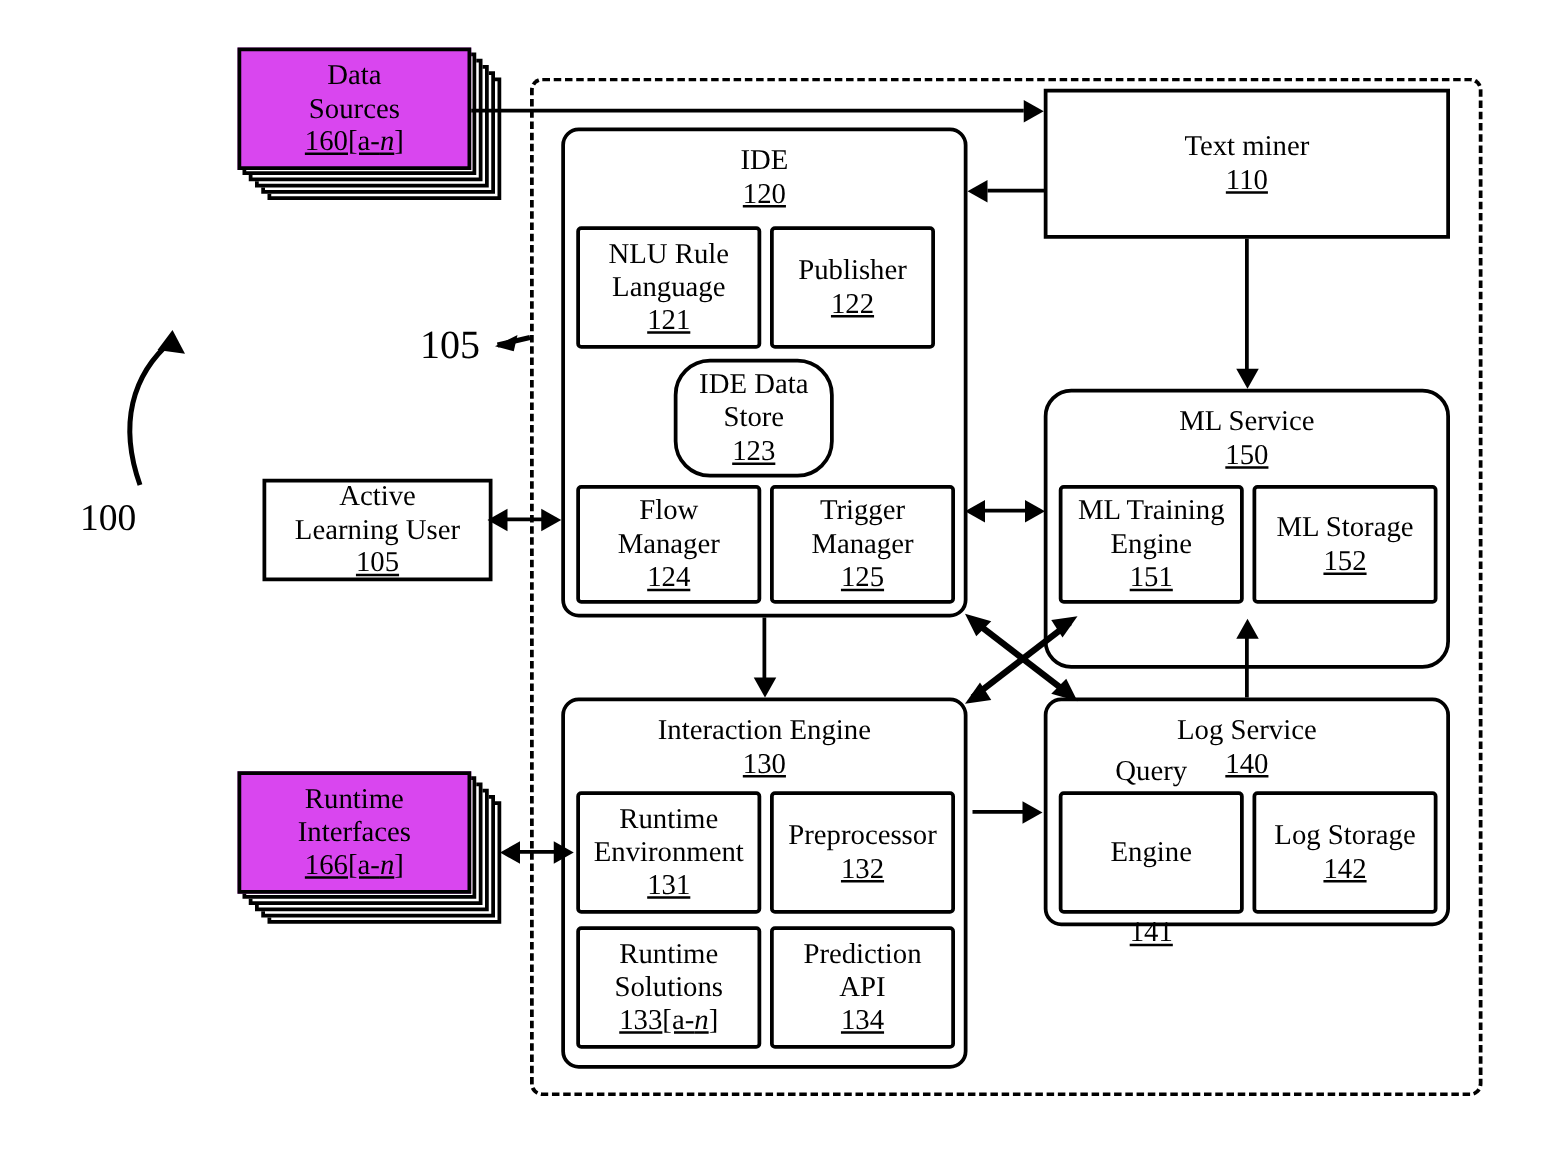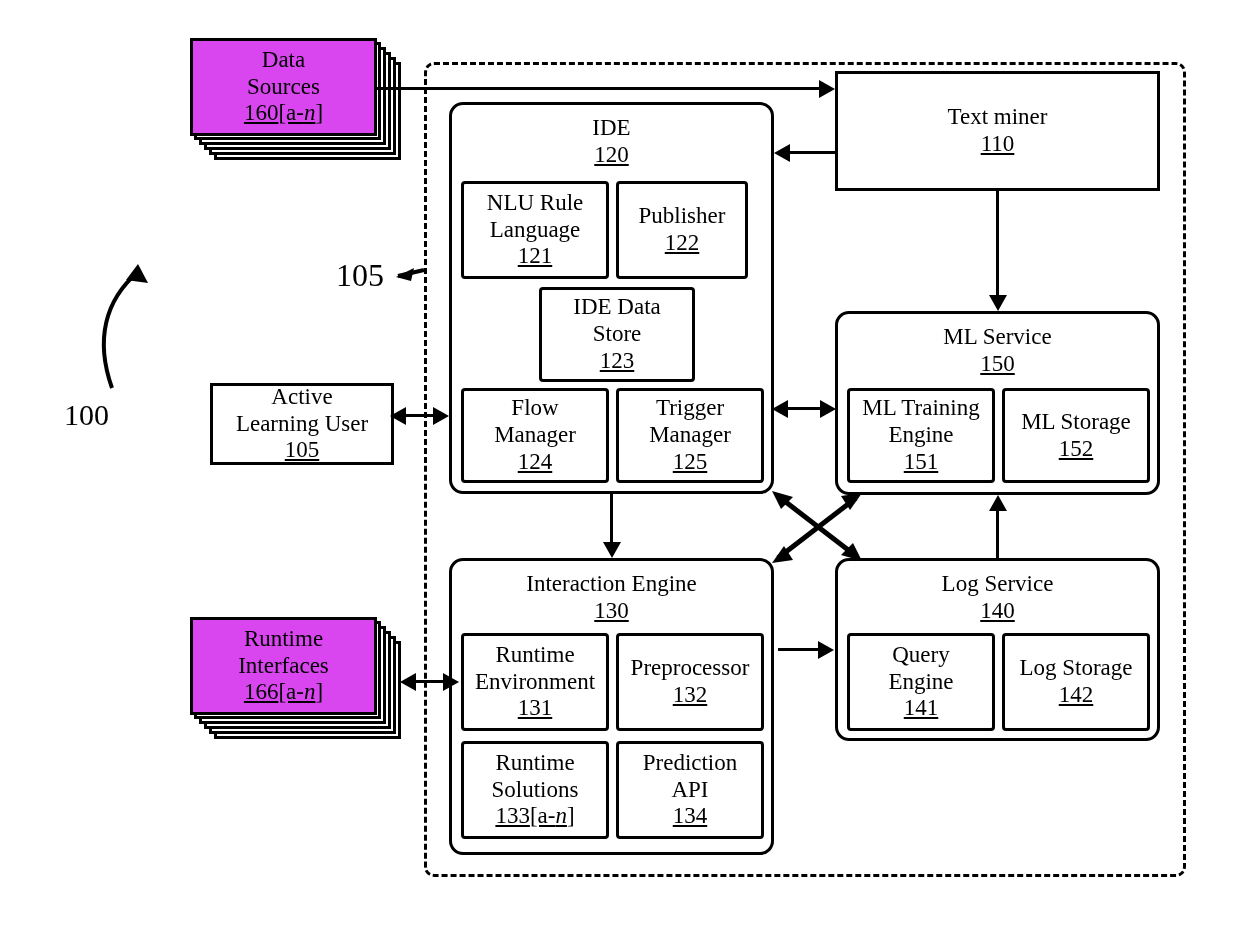--- a/index.html
+++ b/index.html
@@ -186,37 +186,37 @@
 
   <div class="box inner" style="left:461px; top:181px; width:148px; height:98px;">
     <span class="title">NLU Rule</span>
     <span class="title">Language</span>
     <span class="ref">121</span>
   </div>
   <div class="box inner" style="left:616px; top:181px; width:132px; height:98px;">
     <span class="title">Publisher</span>
     <span class="ref">122</span>
   </div>
-  <div class="box inner" style="left:539px; top:287px; width:156px; height:95px;">
+  <div class="box inner" style="left:539px; top:287px; width:128px; height:95px;border-radius:29px;">
     <span class="title">IDE Data</span>
     <span class="title">Store</span>
     <span class="ref">123</span>
   </div>
   <div class="box inner" style="left:461px; top:388px; width:148px; height:95px;">
     <span class="title">Flow</span>
     <span class="title">Manager</span>
     <span class="ref">124</span>
   </div>
   <div class="box inner" style="left:616px; top:388px; width:148px; height:95px;">
     <span class="title">Trigger</span>
     <span class="title">Manager</span>
     <span class="ref">125</span>
   </div>
 
-  <div class="box rounded container-box" style="left:835px; top:311px; width:325px; height:184px;">
+  <div class="box rounded container-box" style="left:835px; top:311px; width:325px; height:224px;border-radius:22px;">
     <span class="title">ML Service</span>
     <span class="ref">150</span>
   </div>
   <div class="box inner" style="left:847px; top:388px; width:148px; height:95px;">
     <span class="title">ML Training</span>
     <span class="title">Engine</span>
     <span class="ref">151</span>
   </div>
   <div class="box inner" style="left:1002px; top:388px; width:148px; height:95px;">
     <span class="title">ML Storage</span>
@@ -244,21 +244,21 @@
   <div class="box inner" style="left:616px; top:741px; width:148px; height:98px;">
     <span class="title">Prediction</span>
     <span class="title">API</span>
     <span class="ref">134</span>
   </div>
 
   <div class="box rounded container-box" style="left:835px; top:558px; width:325px; height:183px;">
     <span class="title">Log Service</span>
     <span class="ref">140</span>
   </div>
-  <div class="box inner" style="left:847px; top:633px; width:148px; height:98px;">
+  <div class="box inner" style="left:847px; top:633px; width:148px; height:98px;gap:38px;">
     <span class="title">Query</span>
     <span class="title">Engine</span>
     <span class="ref">141</span>
   </div>
   <div class="box inner" style="left:1002px; top:633px; width:148px; height:98px;align-items:center;">
     <span class="title">Log Storage</span>
     <span class="ref">142</span>
   </div>
 
   <div class="ln hln" style="left:377px; top:87px; width:442px;"></div>

